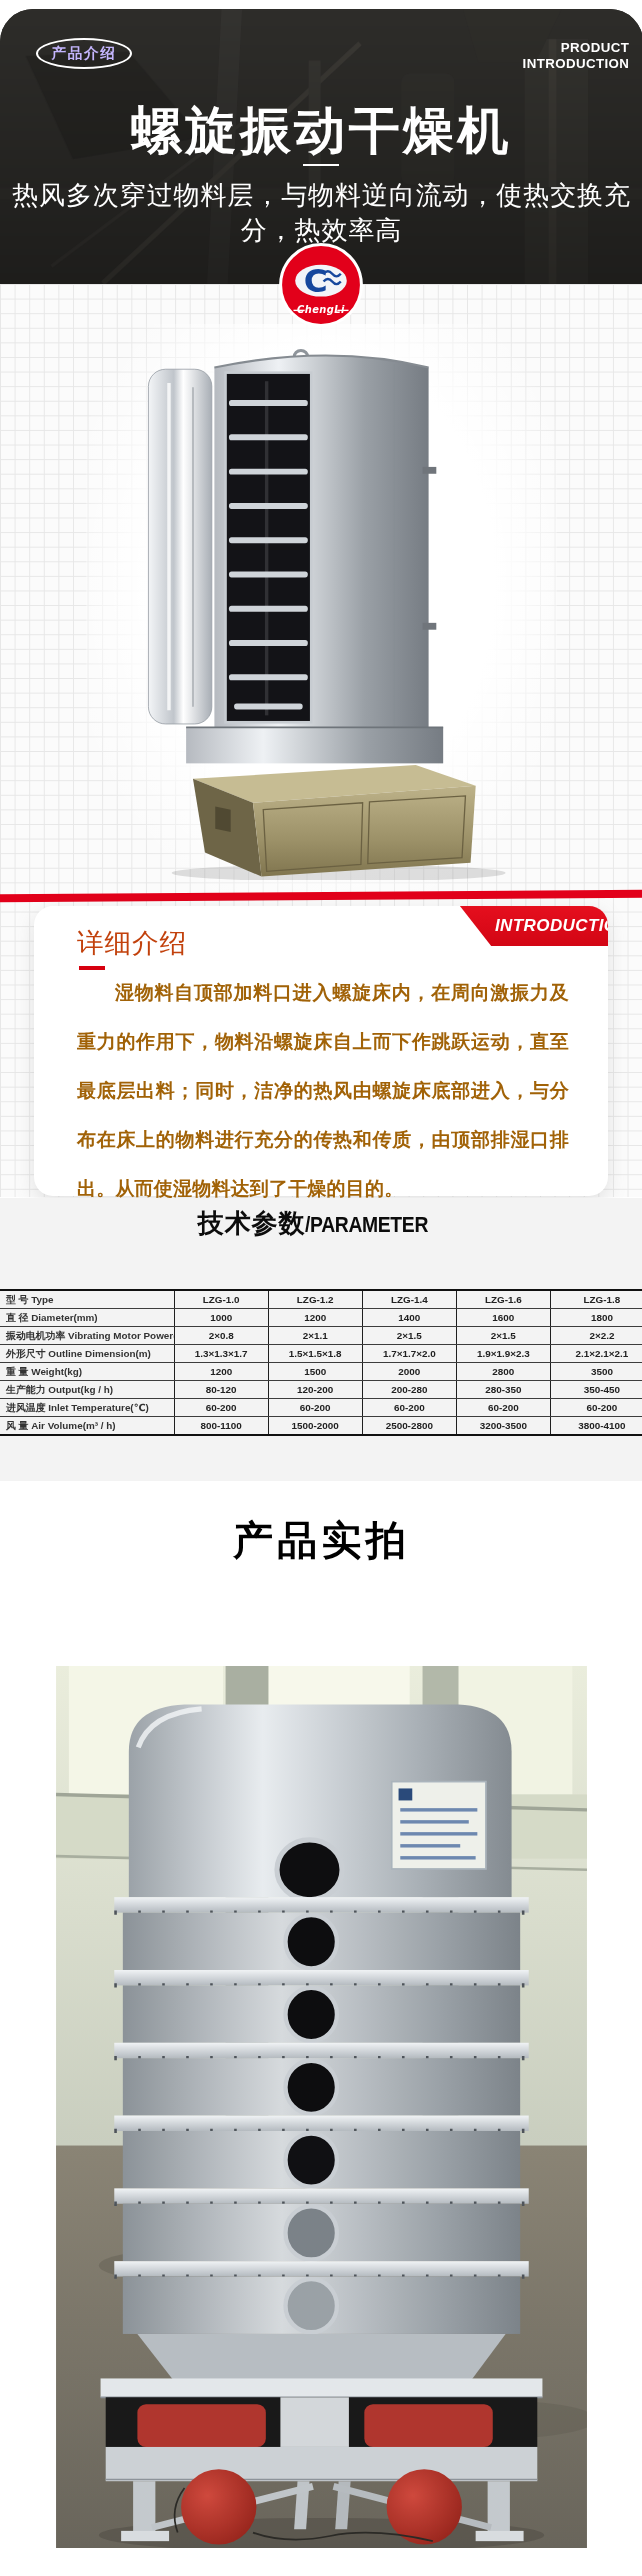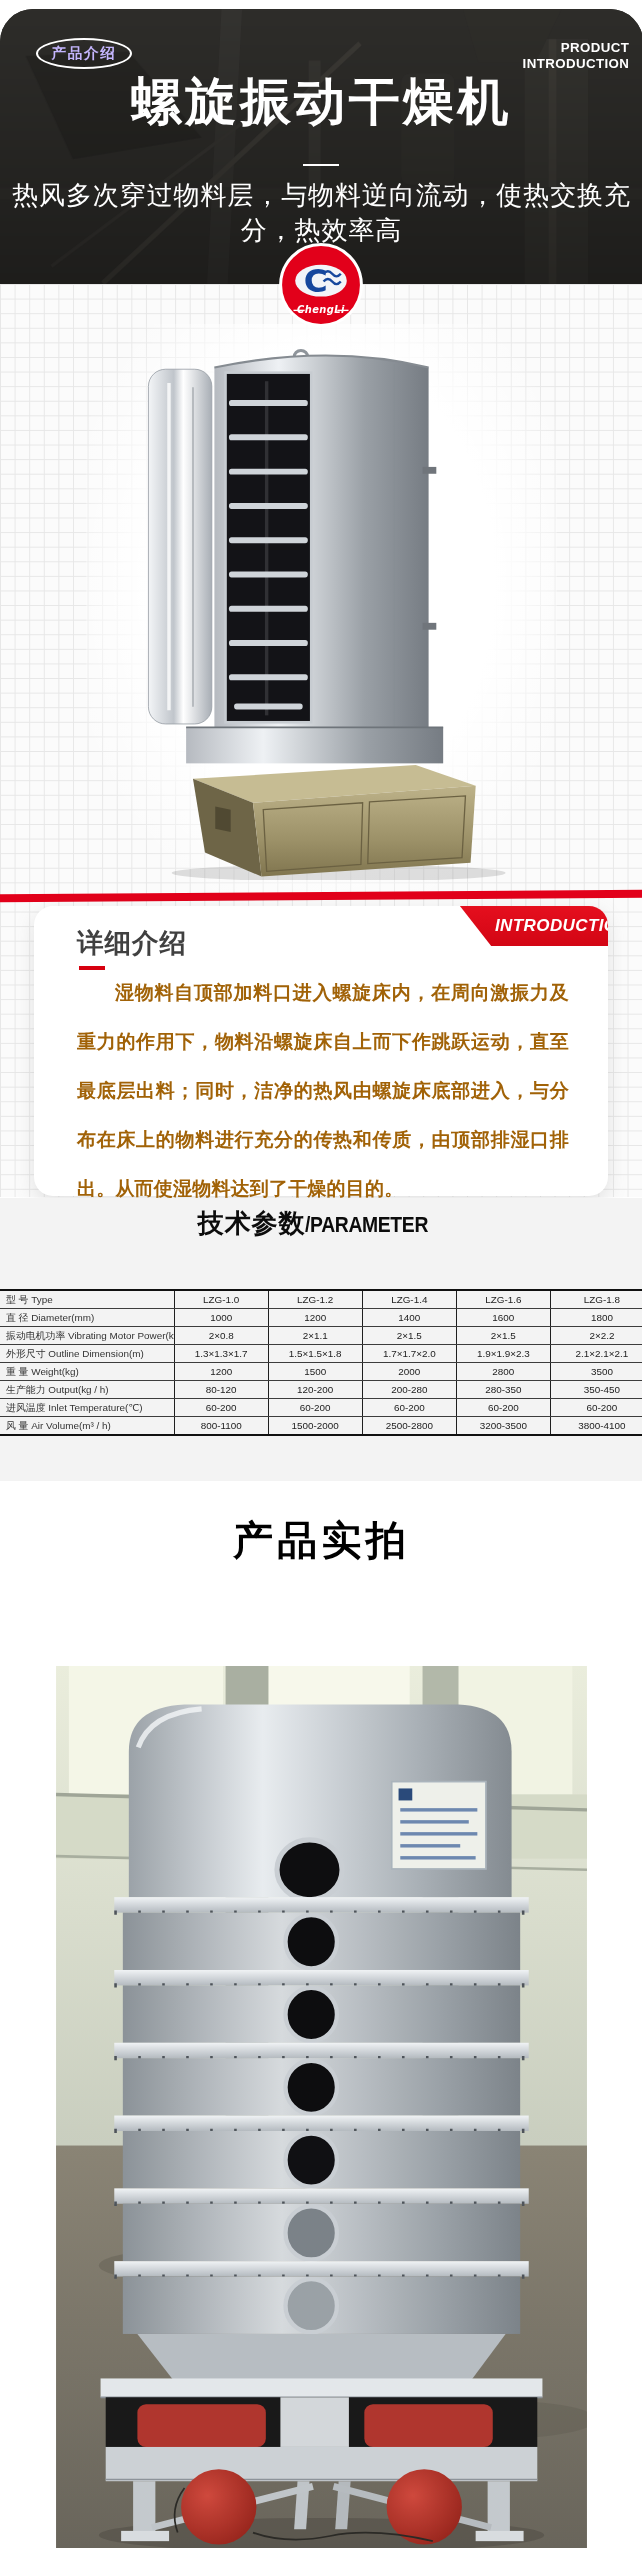--- a/index.html
+++ b/index.html
@@ -8,21 +8,21 @@
 
   
   .hero{position:absolute;top:8.6px;left:0;width:643px;height:276px;background:#2e2d2a;
         border-radius:33px 33px 0 0;overflow:hidden;}
   .hero svg{position:absolute;inset:0;}
   .hero-badge{position:absolute;left:36px;top:29px;width:96px;height:31px;border:2.1px solid #fff;
         border-radius:50%;color:#c4b5fd;font-size:14.6px;font-weight:700;letter-spacing:1.7px;
         display:flex;align-items:center;justify-content:center;box-sizing:border-box;}
   .hero-corner{position:absolute;right:13.7px;top:31px;text-align:right;color:#fff;
         font-size:13.3px;font-weight:700;line-height:1.2;letter-spacing:0.4px;}
-  .hero-title{position:absolute;top:59px;width:100%;text-align:center;color:#fff;
+  .hero-title{position:absolute;top:88px;width:100%;text-align:center;color:#fff;
         font-size:51px;font-weight:800;letter-spacing:3.4px;margin:0;}
   .hero-divider{position:absolute;top:155px;left:303px;width:36px;height:2.6px;background:#fff;}
   .hero-sub{position:absolute;top:169px;width:100%;text-align:center;color:#fff;
         font-size:26px;font-weight:500;letter-spacing:0.9px;margin:0;}
 
   
   .logo{position:absolute;left:278px;top:242px;width:86px;height:86px;z-index:6;}
 
   
   .grid-section{position:absolute;top:284px;left:0;width:643px;height:913px;
@@ -39,40 +39,40 @@
         transform:skewY(-.4deg);}
   .intro-card{position:absolute;top:906px;left:34px;width:574px;height:290px;background:#fff;
         border-radius:19px;box-shadow:0 6.9px 19px rgba(110,110,110,.18);}
   .ribbon{position:absolute;top:0;right:0;width:152px;height:40px;overflow:hidden;
         border-radius:0 19px 0 12px;}
   .ribbon i{position:absolute;left:0;top:-5.1px;width:206px;height:55px;
         background:linear-gradient(180deg,#e8101f,#cd0312);
         transform:skewX(38deg);transform-origin:0 0;}
   .ribbon span{position:relative;display:block;line-height:40px;padding-left:39px;
         font-style:italic;font-weight:800;font-size:17px;color:#fff;letter-spacing:0.4px;}
-  .intro-heading{position:absolute;left:43px;top:19px;margin:0;color:#404040;
-        font-size:26.6px;font-weight:700;letter-spacing:0.9px;}
+  .intro-heading{position:absolute;left:43px;top:19px;margin:0;color:#c2410c;
+        font-size:26.6px;font-weight:400;letter-spacing:0.9px;}
   .intro-dash{position:absolute;left:45px;top:60px;width:26px;height:4.3px;background:#d7000f;}
   .intro-body{position:absolute;left:43px;right:39px;top:62px;margin:0;color:#a16207;
         font-size:19px;line-height:49px;font-weight:600;text-indent:2em;
         text-align:justify;letter-spacing:0.2px;}
 
   
   .params-bg{position:absolute;top:1198px;left:0;width:643px;height:283px;background:#f3f3f3;}
   .params-title{position:absolute;top:1206px;width:100%;text-align:center;margin:0;}
   .params-title .zh{font-size:26px;font-weight:800;color:#0c0c0c;letter-spacing:0.9px;}
   .params-title .en{display:inline-block;font-size:22px;font-weight:700;color:#0c0c0c;
         letter-spacing:-0.4px;transform:scaleX(.88);transform-origin:left center;}
   .table-wrap{position:absolute;top:1289px;left:0;width:643px;overflow:hidden;}
   table.spec{width:654px;table-layout:fixed;border-collapse:collapse;
         border-top:2.6px solid #101010;border-bottom:2.6px solid #101010;
         font-size:9.9px;color:#222;}
   table.spec td{border-left:1.7px solid #1f1f1f;border-right:1.7px solid #1f1f1f;
         border-top:0.9px solid #3c3c3c;border-bottom:0.9px solid #3c3c3c;
-        height:17px;text-align:center;padding:0 14px;font-weight:400;
+        height:17px;text-align:center;padding:0 14px;font-weight:700;
         white-space:nowrap;overflow:hidden;}
   table.spec td.lbl{border-left:none;text-align:left;padding-left:6px;color:#333;}
 
   
   .photos-heading{position:absolute;top:1513px;width:100%;text-align:center;margin:0;
         font-size:40px;font-weight:800;color:#000;letter-spacing:4.3px;}
   .product-photo{position:absolute;top:1666px;left:56px;width:531px;height:882px;
         filter:blur(0.4px) saturate(.92);}
 </style>
 </head>

